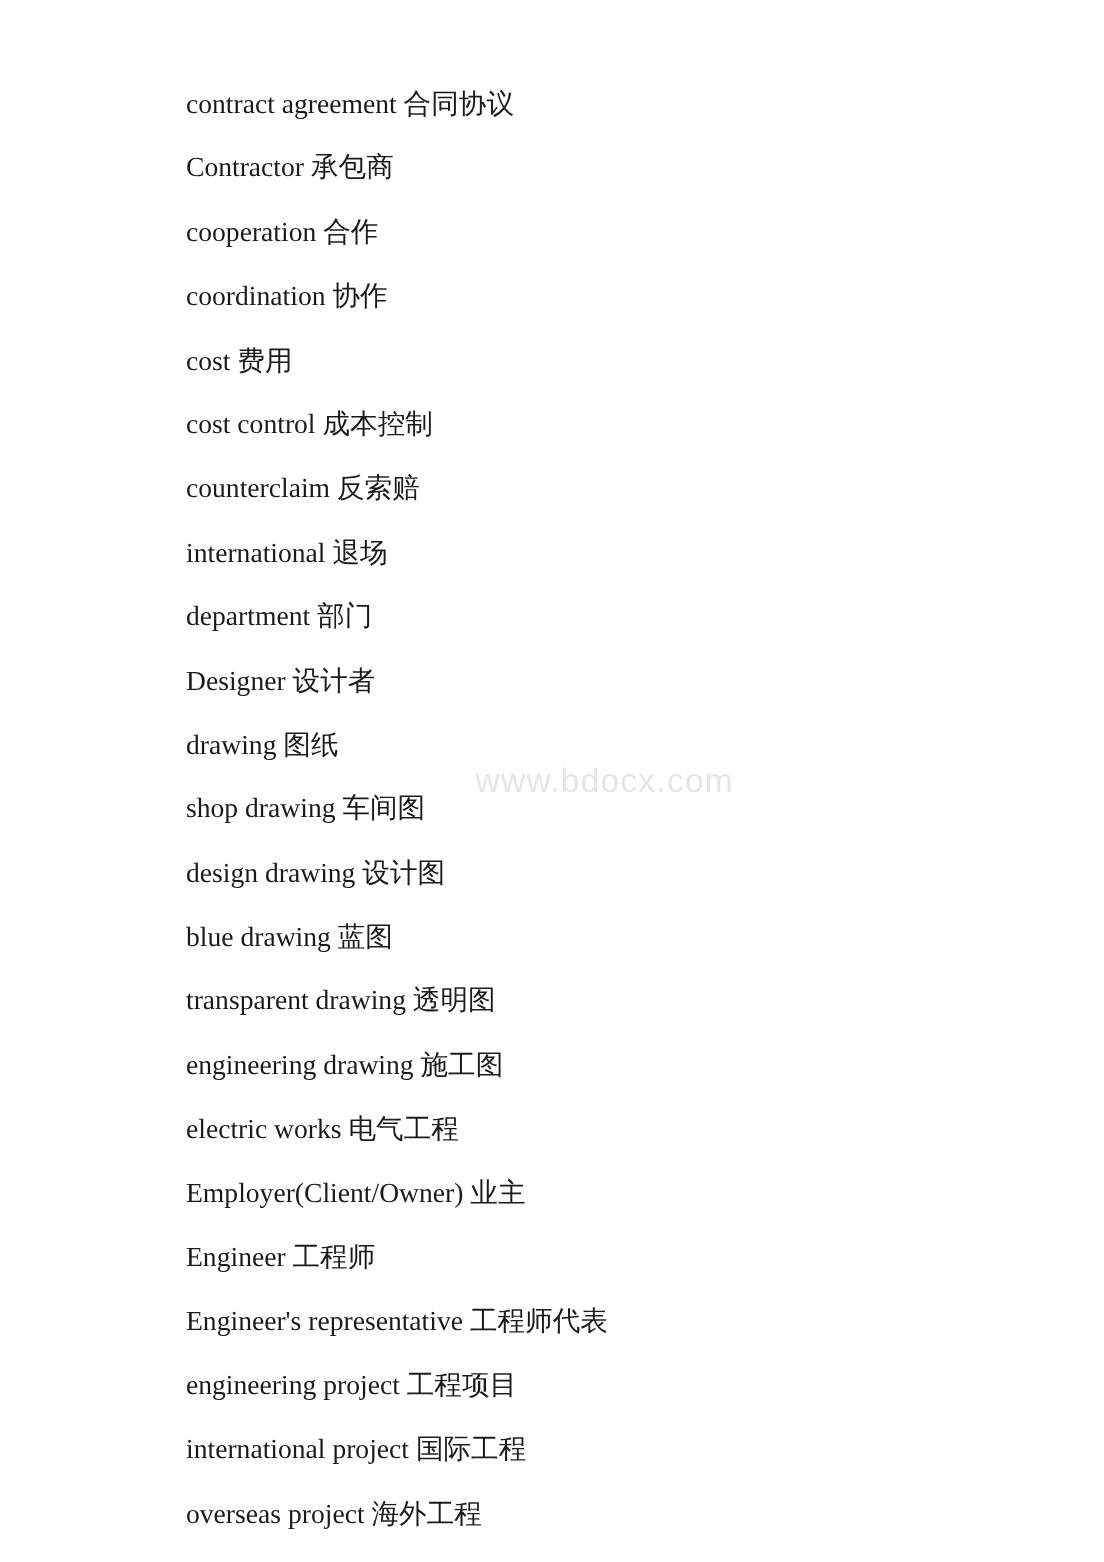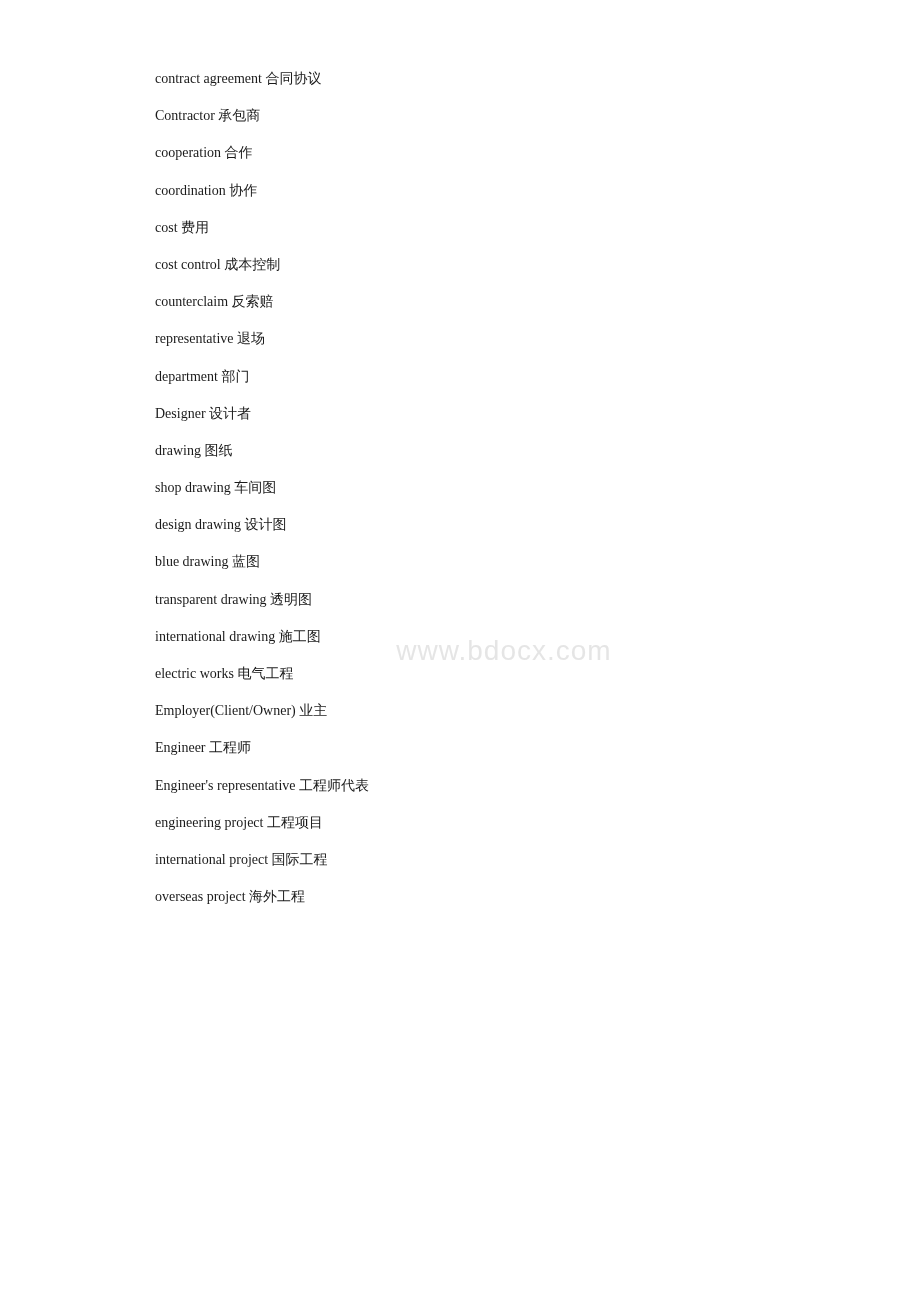--- a/index.html
+++ b/index.html
@@ -21,21 +21,21 @@
 
     .vocabulary-list {
       display: flex;
       flex-direction: column;
       gap: 0px;
     }
 
     .vocab-item {
       padding: 6px 0;
       line-height: 1.8;
-      font-size: 14px;
+      font-size: 23px;
       color: #1a1a1a;
     }
 
     .watermark {
       position: fixed;
       top: 50%;
       left: 50%;
       transform: translate(-50%, -50%);
       font-size: 28px;
       color: rgba(180, 180, 180, 0.35);
@@ -53,29 +53,29 @@
 <div class="watermark">www.bdocx.com</div>
 
 <div class="vocabulary-list">
 <div class="vocab-item">contract agreement 合同协议</div>
     <div class="vocab-item">Contractor 承包商</div>
     <div class="vocab-item">cooperation 合作</div>
     <div class="vocab-item">coordination 协作</div>
     <div class="vocab-item">cost 费用</div>
     <div class="vocab-item">cost control 成本控制</div>
     <div class="vocab-item">counterclaim 反索赔</div>
-    <div class="vocab-item">representative 退场</div>
+    <div class="vocab-item">international 退场</div>
     <div class="vocab-item">department 部门</div>
     <div class="vocab-item">Designer 设计者</div>
     <div class="vocab-item">drawing 图纸</div>
     <div class="vocab-item">shop drawing 车间图</div>
     <div class="vocab-item">design drawing 设计图</div>
     <div class="vocab-item">blue drawing 蓝图</div>
     <div class="vocab-item">transparent drawing 透明图</div>
-    <div class="vocab-item">international drawing 施工图</div>
+    <div class="vocab-item">engineering drawing 施工图</div>
     <div class="vocab-item">electric works 电气工程</div>
     <div class="vocab-item">Employer(Client/Owner) 业主</div>
     <div class="vocab-item">Engineer 工程师</div>
     <div class="vocab-item">Engineer's representative 工程师代表</div>
     <div class="vocab-item">engineering project 工程项目</div>
     <div class="vocab-item">international project 国际工程</div>
     <div class="vocab-item">overseas project 海外工程</div>
   </div>
 
 </body></html>

